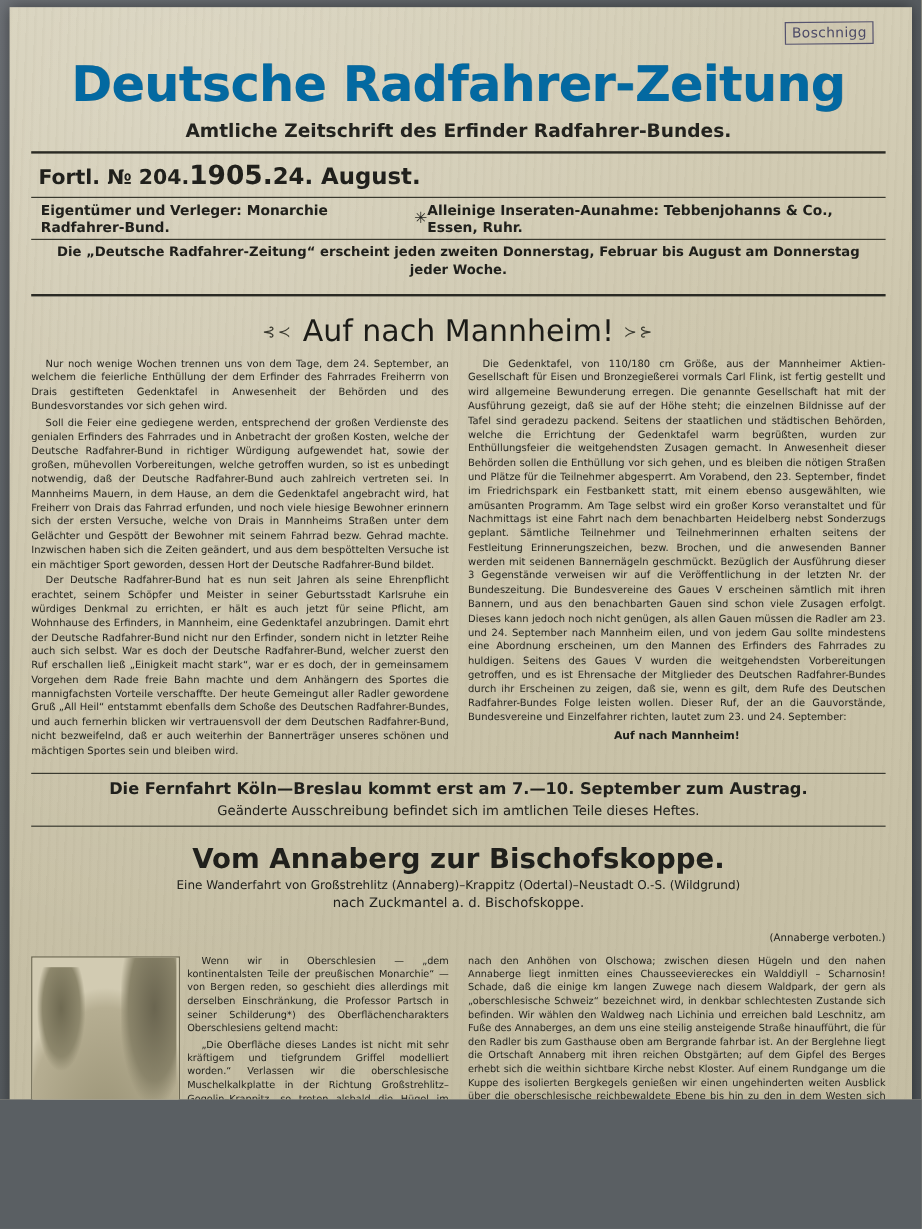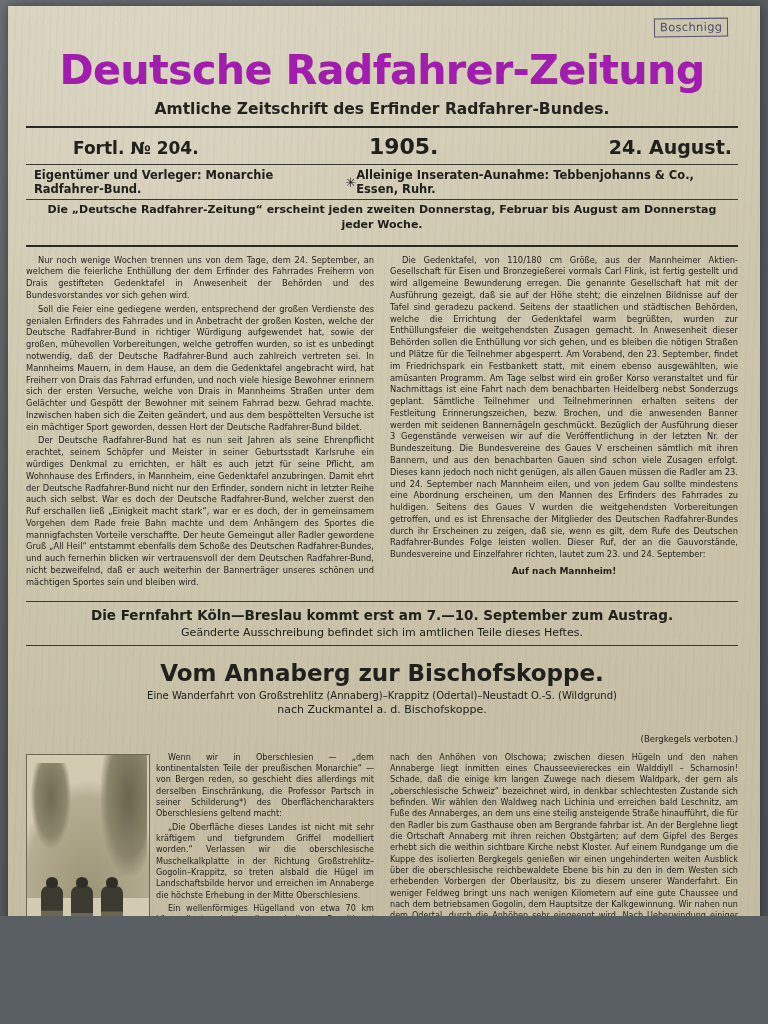--- a/index.html
+++ b/index.html
@@ -68,21 +68,21 @@
     transform: rotate(-0.6deg);
   }
 
   .masthead {
     text-align: center;
     font-family: "DejaVu Sans", sans-serif;
     font-weight: bold;
     font-size: 41px;
     letter-spacing: -0.5px;
     margin-top: 20px;
-    color: #a21caf;
+    color: #0369a1;
     text-shadow: 0.4px 0 0 rgba(40,40,35,.35);
   }
   .subhead {
     text-align: center;
     font-family: "DejaVu Sans", sans-serif;
     font-weight: bold;
     font-size: 15.5px;
     margin-top: 6px;
     color: #23231f;
   }
@@ -91,25 +91,24 @@
     margin: 8px 0 0 0;
   }
   .rule-thin {
     border-top: 1px solid #39392f;
     margin: 0;
   }
 
   .issueline {
     display: flex;
     align-items: baseline;
-    justify-content: space-between;
+    justify-content: flex-start;
     font-family: "DejaVu Sans", sans-serif;
     font-weight: bold;
     padding: 6px 6px 5px 6px;
-    margin-left: 41px;
   }
   .issueline .left { font-size: 17px; }
   .issueline .center { font-size: 22px; }
   .issueline .right { font-size: 19px; }
 
   .pubrow {
     display: flex;
     align-items: center;
     justify-content: space-between;
     font-family: "DejaVu Sans", sans-serif;
@@ -283,20 +282,25 @@
     </div>
 
     <div class="rule-thin"></div>
 
     <div class="noticebox">
       <div>Die „Deutsche Radfahrer-Zeitung“ erscheint jeden zweiten Donnerstag, Februar bis August am Donnerstag jeder Woche.</div>
     </div>
 
     <div class="rule-thick"></div>
 
+    <div class="headline">
+      <span class="orn">⊰≺</span>
+      <span>Auf nach Mannheim!</span>
+      <span class="orn">≻⊱</span>
+    </div>
 
     <div class="cols2">
       <div class="col">
         <p>Nur noch wenige Wochen trennen uns von dem Tage, dem 24. September, an welchem die feierliche Enthüllung der dem Erfinder des Fahrrades Freiherrn von Drais gestifteten Gedenktafel in Anwesenheit der Behörden und des Bundesvorstandes vor sich gehen wird.</p>
         <p>Soll die Feier eine gediegene werden, entsprechend der großen Verdienste des genialen Erfinders des Fahrrades und in Anbetracht der großen Kosten, welche der Deutsche Radfahrer-Bund in richtiger Würdigung aufgewendet hat, sowie der großen, mühevollen Vorbereitungen, welche getroffen wurden, so ist es unbedingt notwendig, daß der Deutsche Radfahrer-Bund auch zahlreich vertreten sei. In Mannheims Mauern, in dem Hause, an dem die Gedenktafel angebracht wird, hat Freiherr von Drais das Fahrrad erfunden, und noch viele hiesige Bewohner erinnern sich der ersten Versuche, welche von Drais in Mannheims Straßen unter dem Gelächter und Gespött der Bewohner mit seinem Fahrrad bezw. Gehrad machte. Inzwischen haben sich die Zeiten geändert, und aus dem bespöttelten Versuche ist ein mächtiger Sport geworden, dessen Hort der Deutsche Radfahrer-Bund bildet.</p>
         <p>Der Deutsche Radfahrer-Bund hat es nun seit Jahren als seine Ehrenpflicht erachtet, seinem Schöpfer und Meister in seiner Geburtsstadt Karlsruhe ein würdiges Denkmal zu errichten, er hält es auch jetzt für seine Pflicht, am Wohnhause des Erfinders, in Mannheim, eine Gedenktafel anzubringen. Damit ehrt der Deutsche Radfahrer-Bund nicht nur den Erfinder, sondern nicht in letzter Reihe auch sich selbst. War es doch der Deutsche Radfahrer-Bund, welcher zuerst den Ruf erschallen ließ „Einigkeit macht stark“, war er es doch, der in gemeinsamem Vorgehen dem Rade freie Bahn machte und dem Anhängern des Sportes die mannigfachsten Vorteile verschaffte. Der heute Gemeingut aller Radler gewordene Gruß „All Heil“ entstammt ebenfalls dem Schoße des Deutschen Radfahrer-Bundes, und auch fernerhin blicken wir vertrauensvoll der dem Deutschen Radfahrer-Bund, nicht bezweifelnd, daß er auch weiterhin der Bannerträger unseres schönen und mächtigen Sportes sein und bleiben wird.</p>
       </div>
       <div class="col">
         <p>Die Gedenktafel, von 110/180 cm Größe, aus der Mannheimer Aktien-Gesellschaft für Eisen und Bronzegießerei vormals Carl Flink, ist fertig gestellt und wird allgemeine Bewunderung erregen. Die genannte Gesellschaft hat mit der Ausführung gezeigt, daß sie auf der Höhe steht; die einzelnen Bildnisse auf der Tafel sind geradezu packend. Seitens der staatlichen und städtischen Behörden, welche die Errichtung der Gedenktafel warm begrüßten, wurden zur Enthüllungsfeier die weitgehendsten Zusagen gemacht. In Anwesenheit dieser Behörden sollen die Enthüllung vor sich gehen, und es bleiben die nötigen Straßen und Plätze für die Teilnehmer abgesperrt. Am Vorabend, den 23. September, findet im Friedrichspark ein Festbankett statt, mit einem ebenso ausgewählten, wie amüsanten Programm. Am Tage selbst wird ein großer Korso veranstaltet und für Nachmittags ist eine Fahrt nach dem benachbarten Heidelberg nebst Sonderzugs geplant. Sämtliche Teilnehmer und Teilnehmerinnen erhalten seitens der Festleitung Erinnerungszeichen, bezw. Brochen, und die anwesenden Banner werden mit seidenen Bannernägeln geschmückt. Bezüglich der Ausführung dieser 3 Gegenstände verweisen wir auf die Veröffentlichung in der letzten Nr. der Bundeszeitung. Die Bundesvereine des Gaues V erscheinen sämtlich mit ihren Bannern, und aus den benachbarten Gauen sind schon viele Zusagen erfolgt. Dieses kann jedoch noch nicht genügen, als allen Gauen müssen die Radler am 23. und 24. September nach Mannheim eilen, und von jedem Gau sollte mindestens eine Abordnung erscheinen, um den Mannen des Erfinders des Fahrrades zu huldigen. Seitens des Gaues V wurden die weitgehendsten Vorbereitungen getroffen, und es ist Ehrensache der Mitglieder des Deutschen Radfahrer-Bundes durch ihr Erscheinen zu zeigen, daß sie, wenn es gilt, dem Rufe des Deutschen Radfahrer-Bundes Folge leisten wollen. Dieser Ruf, der an die Gauvorstände, Bundesvereine und Einzelfahrer richten, lautet zum 23. und 24. September:</p>
         <p class="sig">Auf nach Mannheim!</p>
@@ -304,21 +308,21 @@
     </div>
 
     <div class="fernbox">
       <div class="l1">Die Fernfahrt Köln—Breslau kommt erst am 7.—10. September zum Austrag.</div>
       <div class="l2">Geänderte Ausschreibung befindet sich im amtlichen Teile dieses Heftes.</div>
     </div>
 
     <div class="head2">Vom Annaberg zur Bischofskoppe.</div>
     <div class="sub2">Eine Wanderfahrt von Großstrehlitz (Annaberg)–Krappitz (Odertal)–Neustadt O.-S. (Wildgrund)</div>
     <div class="sub3">nach Zuckmantel a. d. Bischofskoppe.</div>
-    <div class="nachdruck">(Bergkegels verboten.)</div>
+    <div class="nachdruck">(Annaberge verboten.)</div>
 
     <div class="cols2 cols2b">
       <div class="col">
         <div class="illus">
           <div class="sky"></div>
           <div class="hill"></div>
           <div class="tree1"></div>
           <div class="tree2"></div>
           <div class="ground"></div>
           <div class="fig f1"></div>

